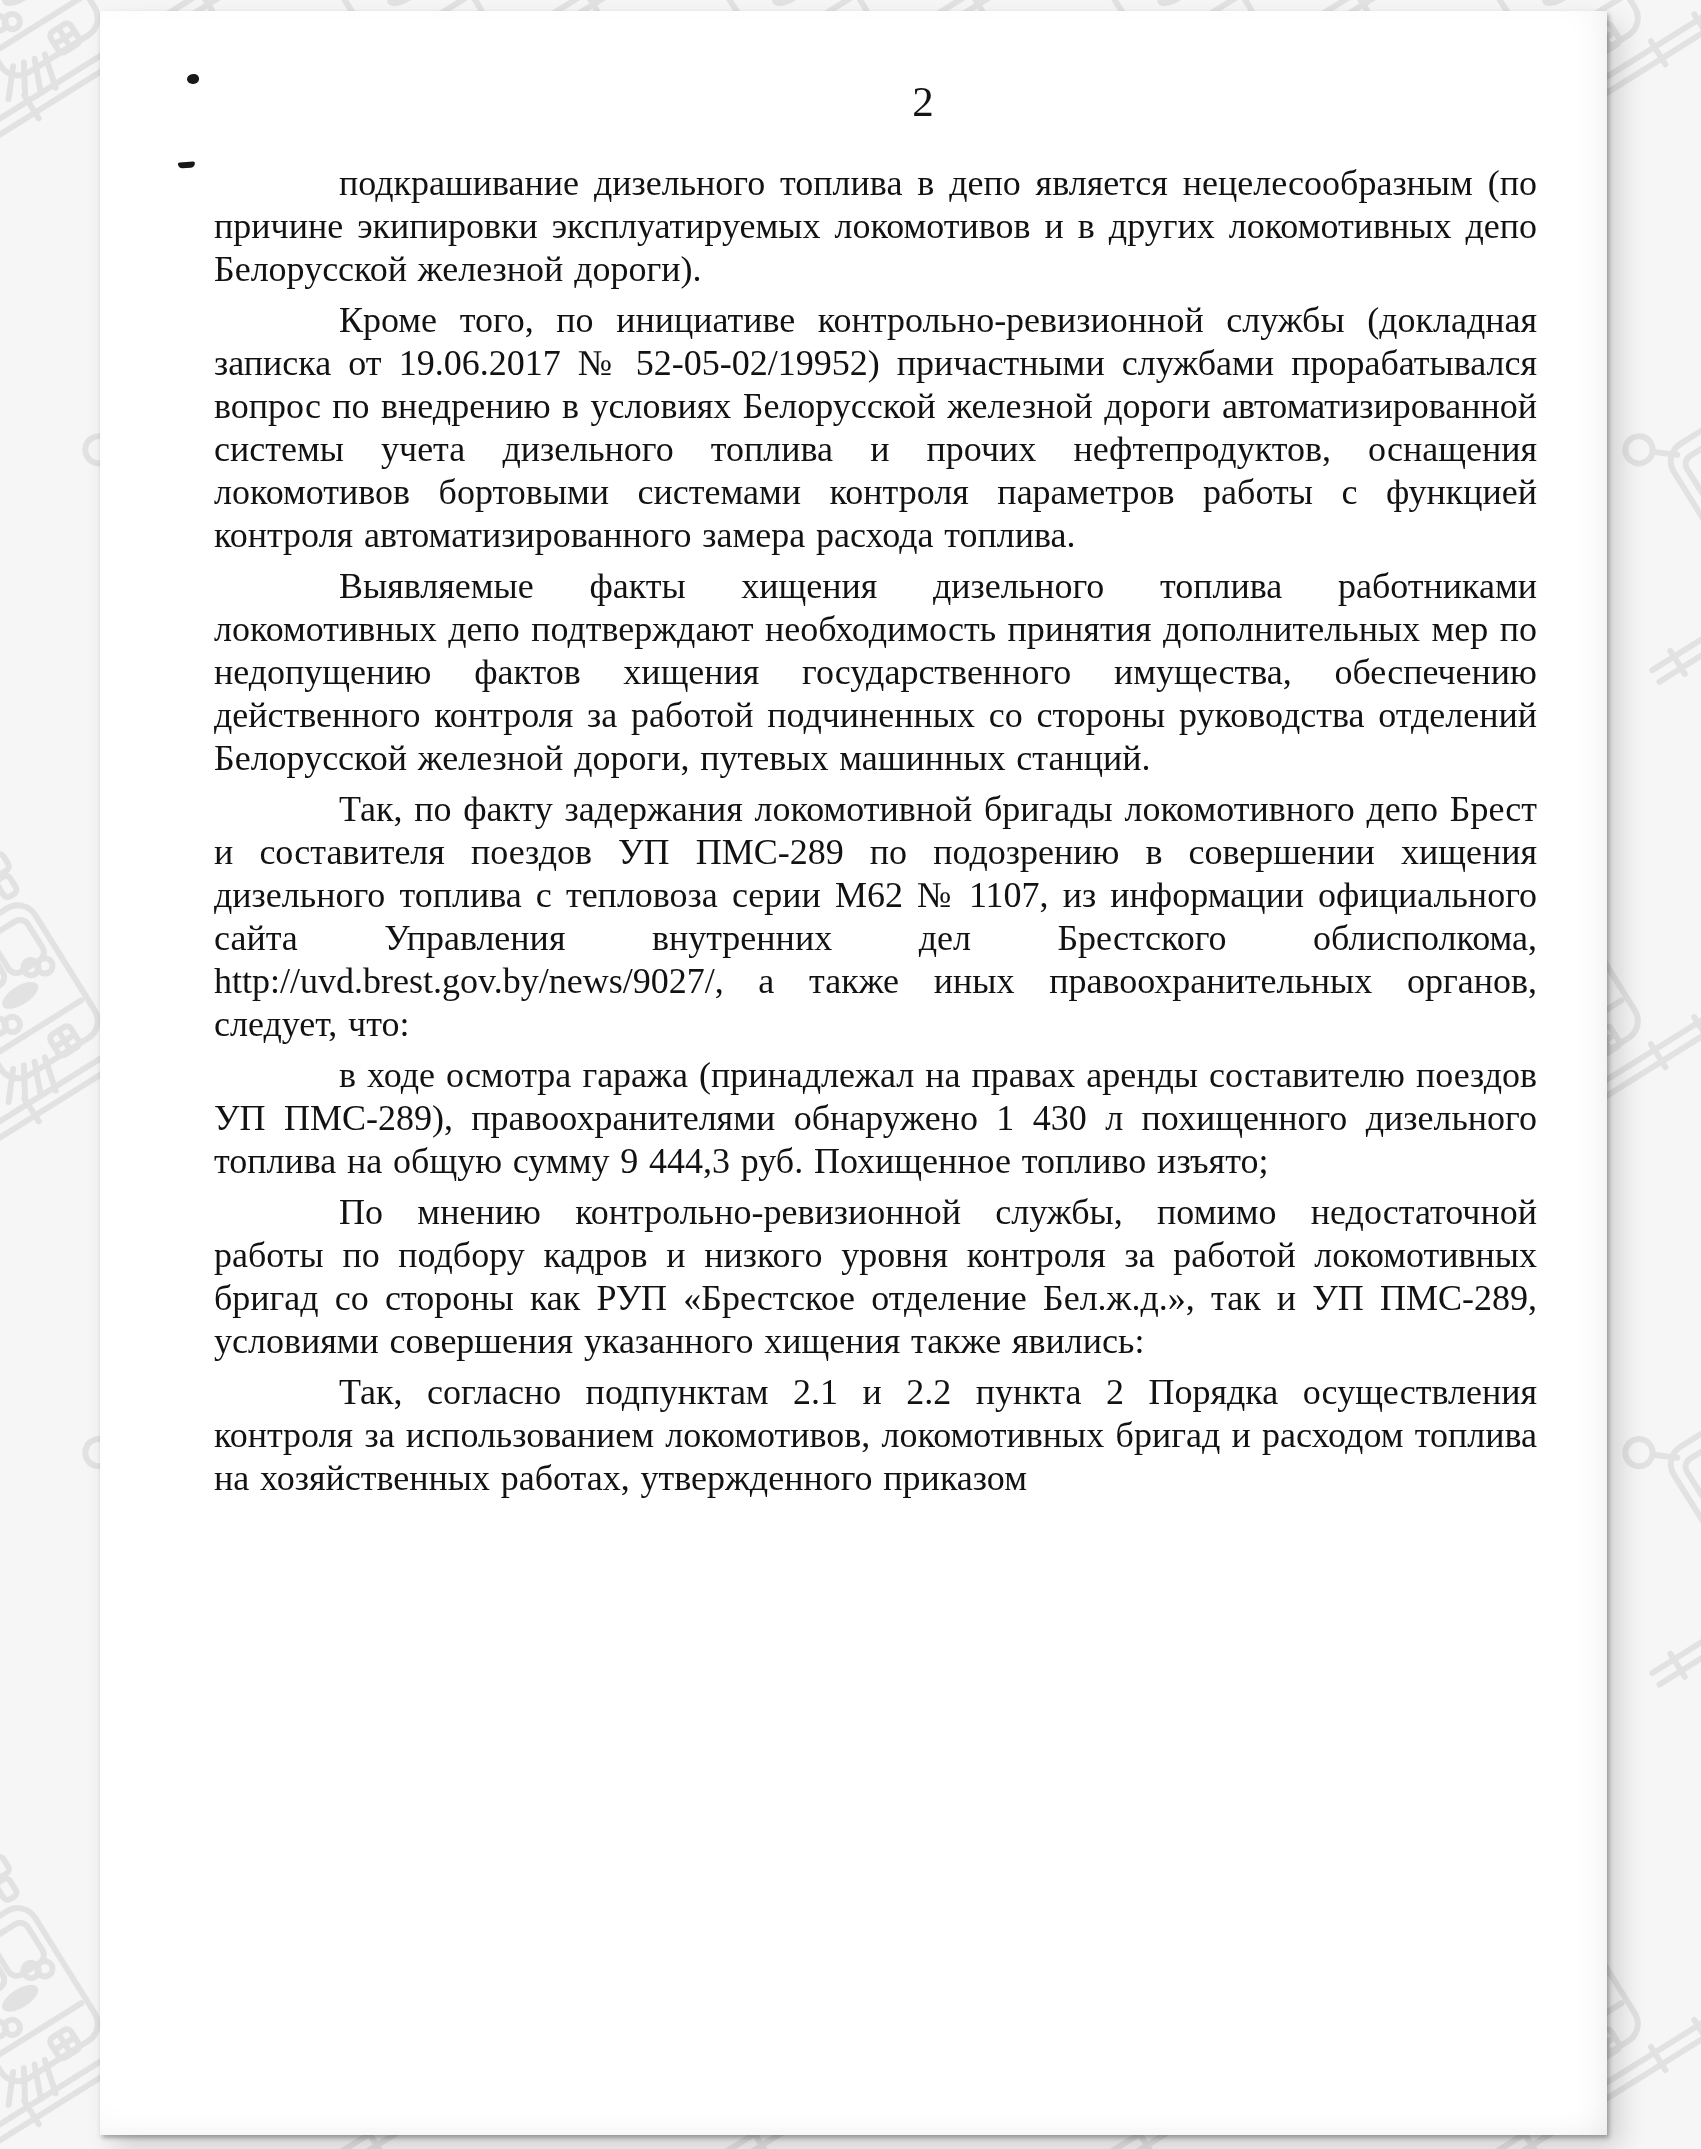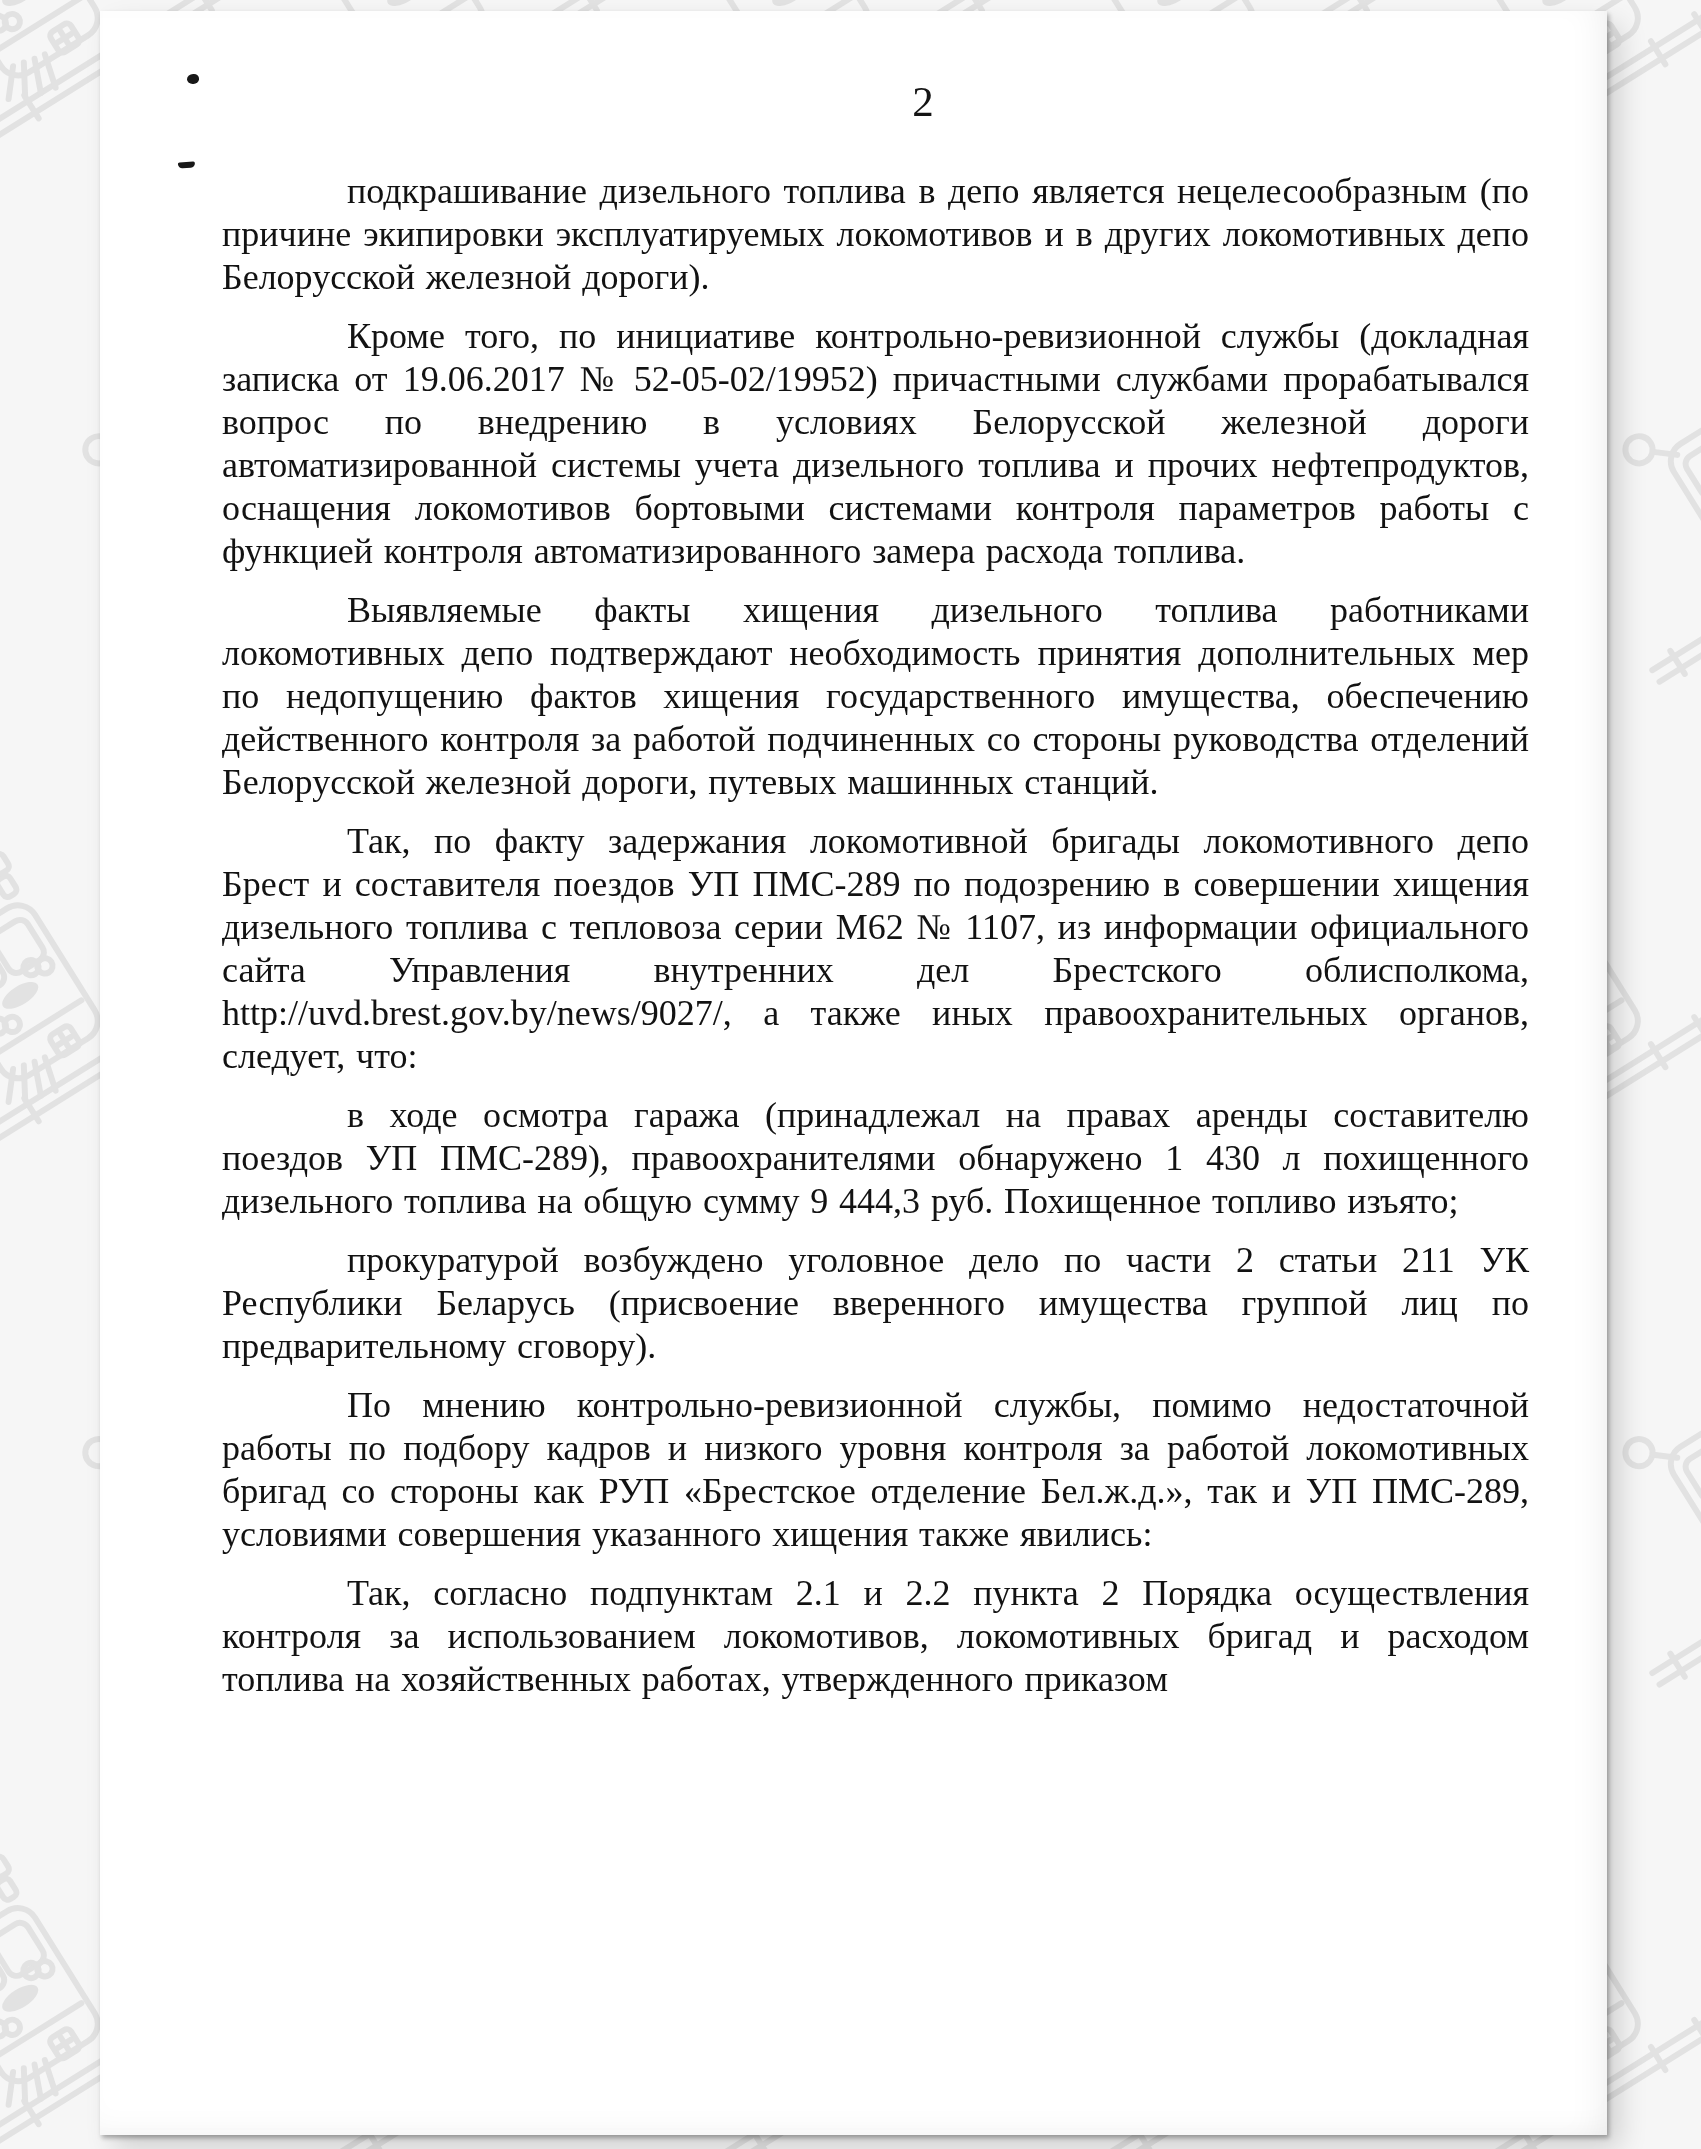--- a/index.html
+++ b/index.html
@@ -59,21 +59,21 @@
   .doc-body {
     position: absolute;
     left: 106px; top: 143px;
     width: 1339px;
     text-align: justify;
     font-size: 36px;
     line-height: 43px;
     color: #121212;
     word-spacing: 1.8px;
   }
-  .doc-body p { margin: 16px; text-indent: 125px; }
+  .doc-body p { margin: 8px; text-indent: 125px; }
   .doc-link {
     text-decoration-thickness: 2.2px;
     text-underline-offset: 4.5px;
   }
 
   
   .mark-dot {
     position: absolute;
     left: 87px; top: 63px;
     width: 11.6px; height: 9.9px;
@@ -162,20 +162,19 @@
 
     <div class="mark-dot"></div>
     <div class="mark-dash"></div>
 
     <div class="doc-body">
         <p><span>подкрашивание дизельного топлива в депо является нецелесообразным (по причине экипировки эксплуатируемых локомотивов и в других локомотивных депо Белорусской железной дороги).</span></p>
         <p><span>Кроме того, по инициативе контрольно-ревизионной службы (докладная записка от 19.06.2017 № 52-05-02/19952) причастными службами прорабатывался вопрос по внедрению в условиях Белорусской железной дороги автоматизированной системы учета дизельного топлива и прочих нефтепродуктов, оснащения локомотивов бортовыми системами контроля параметров работы с функцией контроля автоматизированного замера расхода топлива.</span></p>
         <p><span>Выявляемые факты хищения дизельного топлива работниками локомотивных депо подтверждают необходимость принятия дополнительных мер по недопущению фактов хищения государственного имущества, обеспечению действенного контроля за работой подчиненных со стороны руководства отделений Белорусской железной дороги, путевых машинных станций.</span></p>
         <p><span>Так, по факту задержания локомотивной бригады локомотивного депо Брест и составителя поездов УП ПМС-289 по подозрению в совершении хищения дизельного топлива с тепловоза серии М62 № 1107, из информации официального сайта Управления внутренних дел Брестского облисполкома, </span><span class="doc-link">http://uvd.brest.gov.by/news/9027/</span><span>, а также иных правоохранительных органов, следует, что:</span></p>
         <p><span>в ходе осмотра гаража (принадлежал на правах аренды составителю поездов УП ПМС-289), правоохранителями обнаружено 1 430 л похищенного дизельного топлива на общую сумму 9 444,3 руб. Похищенное топливо изъято;</span></p>
-        <p><span>прокуратурой возбуждено уголовное дело по части 2 статьи 211 УК Республики Беларусь (присвоение вверенного имущества группой лиц по предварительному сговору).</span></p>
         <p><span>По мнению контрольно-ревизионной службы, помимо недостаточной работы по подбору кадров и низкого уровня контроля за работой локомотивных бригад со стороны как РУП «Брестское отделение Бел.ж.д.», так и УП ПМС-289, условиями совершения указанного хищения также явились:</span></p>
         <p><span>Так, согласно подпунктам 2.1 и 2.2 пункта 2 Порядка осуществления контроля за использованием локомотивов, локомотивных бригад и расходом топлива на хозяйственных работах, утвержденного приказом</span></p>
       </div>
 
   </div>
 </div>
 
 
 </body></html>

